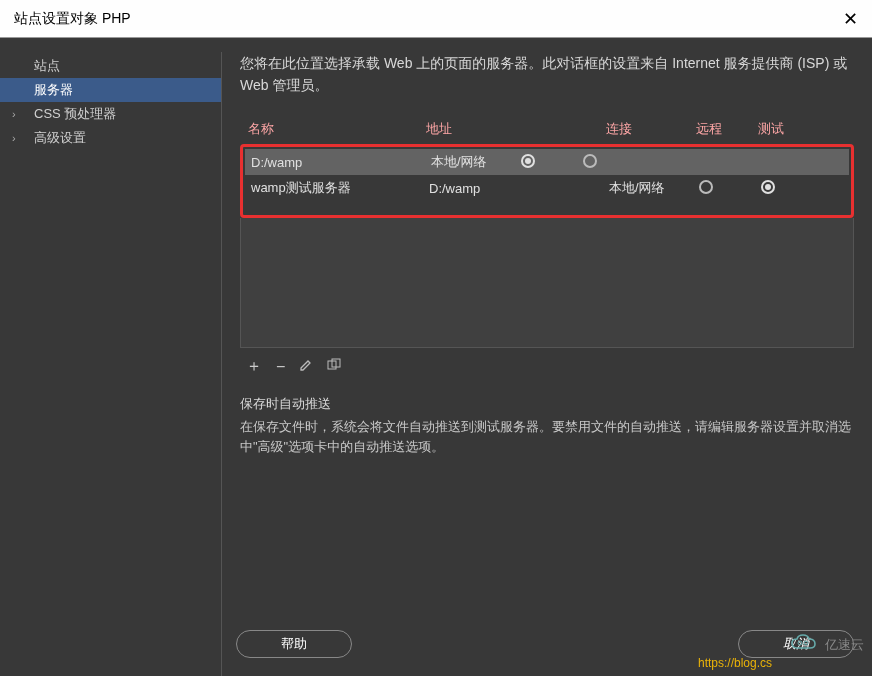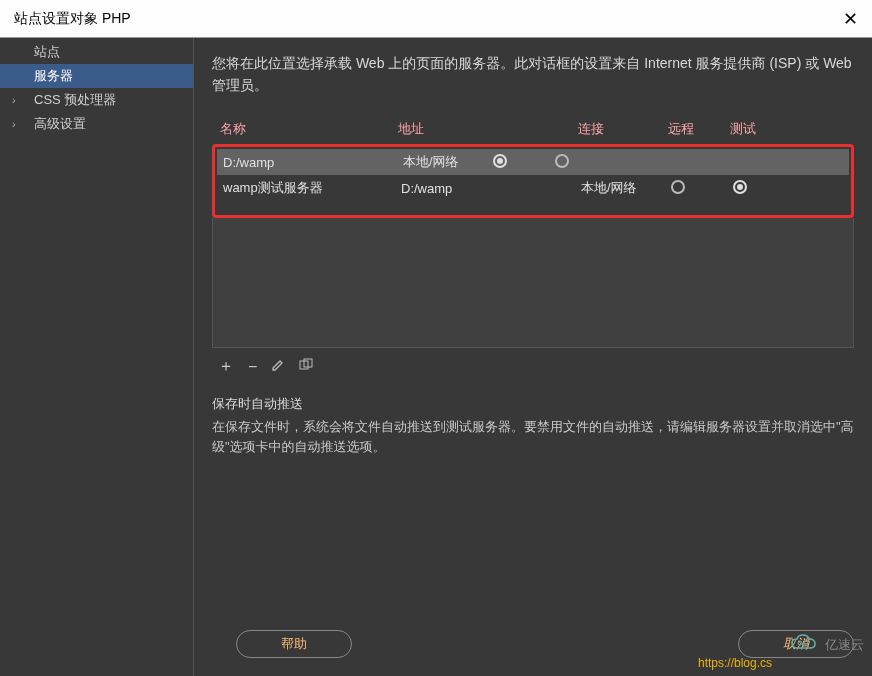--- a/index.html
+++ b/index.html
@@ -23,24 +23,25 @@
       border-bottom: 1px solid #999;
       justify-content: space-between;
     }
     .titlebar .title { font-size: 14px; }
     .close-x { font-size: 18px; cursor: pointer; color: #000; }
     .content {
       display: flex;
       height: calc(100% - 38px);
     }
     .sidebar {
-      width: 194px;
+      width: 222px;
       background: #383838;
       border-right: 1px solid #555;
       padding-top: 2px;
+      margin-top: 14px;
     }
     .side-item {
       display: flex;
       align-items: center;
       height: 24px;
       padding-left: 12px;
       color: #d0d0d0;
       cursor: pointer;
     }
     .side-item .chev {
@@ -139,21 +140,21 @@
       display: flex;
       justify-content: space-between;
       align-items: center;
     }
     .btn {
       min-width: 116px;
       height: 28px;
       border: 1px solid #888;
       border-radius: 14px;
       background: transparent;
-      color: #fdba74;
+      color: #ffffff;
       cursor: pointer;
       display: flex;
       align-items: center;
       justify-content: center;
     }
     .btn-group { display: flex; gap: 4px; font-style: italic; }
     .watermark {
       position: absolute;
       right: 8px;
       bottom: 20px;

